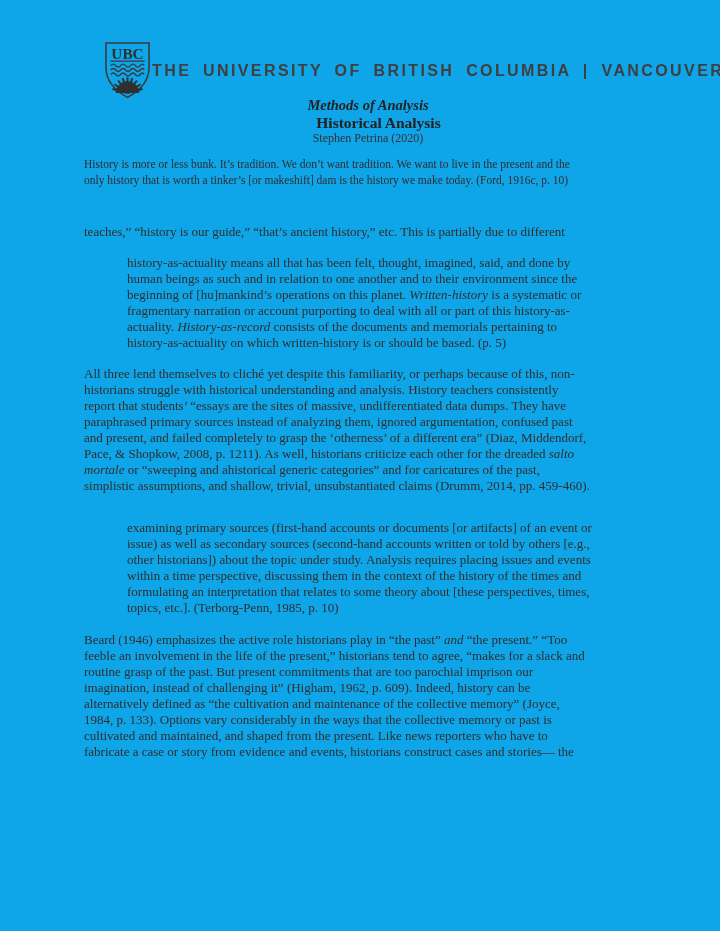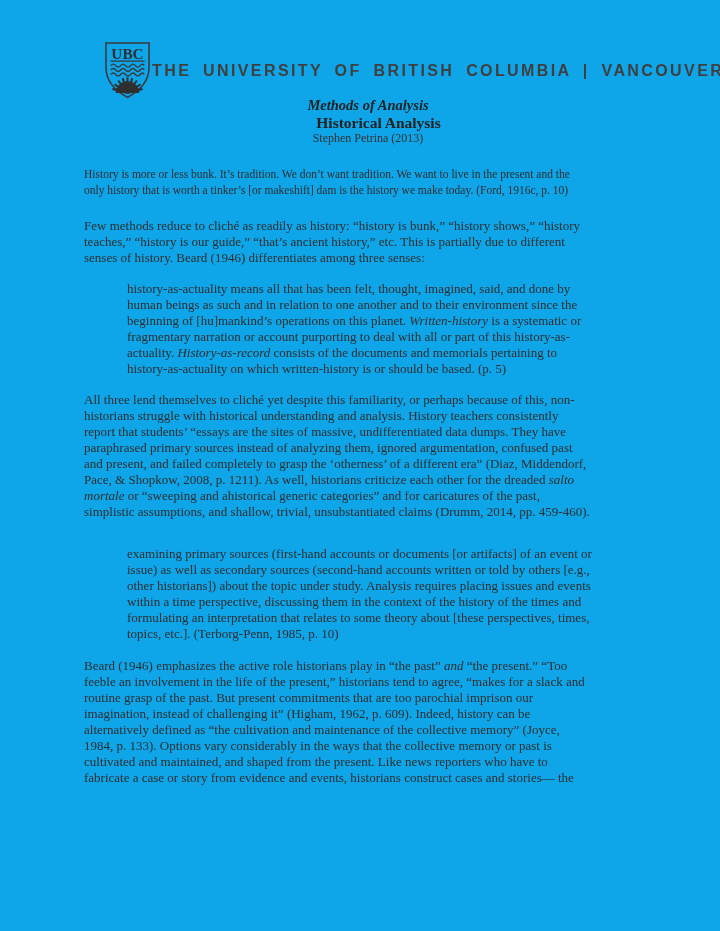--- a/index.html
+++ b/index.html
@@ -21,21 +21,21 @@
     font-weight:bold; font-size:16px;
     letter-spacing:2.4px; word-spacing:5px;
     color:#3f3f3f; white-space:nowrap;
   }
   
   .title-block { position:absolute; top:97px; left:16px; right:0; text-align:center; }
   .doc-series { font-size:14.5px; font-weight:bold; font-style:italic; line-height:17px; color:#222; }
   .doc-title  { font-size:15.5px; font-weight:bold; line-height:17px; color:#222;margin-left:21px; }
   .doc-author { font-size:12px; line-height:15px; color:#333; }
   
-  .content { position:absolute; left:84px; top:166px; width:575px; font-size:13px; line-height:16px; }
+  .content { position:absolute; left:84px; top:156px; width:575px; font-size:13px; line-height:16px; }
   .content p, .content blockquote { margin:0 0 15px 0; padding:0; }
   .epigraph { font-size:11.5px; margin-bottom:20px !important; }
   .content blockquote { margin-left:43px !important; width:505px; }
   .mb-lg { margin-bottom:26px !important; }
   .mb-md { margin-bottom:16px !important; }
   .i { font-style:italic; }
 </style>
 </head>
 <body>
 
@@ -56,25 +56,25 @@
         <path d="M12,52 a12,12 0 0 1 24,0 z" fill="#2f2f2f"></path>
       </g>
     </svg>
   </div>
 
   <div class="university-name">THE UNIVERSITY OF BRITISH COLUMBIA | VANCOUVER</div>
 
   <div class="title-block">
     <div class="doc-series">Methods of Analysis</div>
     <div class="doc-title">Historical Analysis</div>
-    <div class="doc-author">Stephen Petrina (2013)</div>
+    <div class="doc-author">Stephen Petrina (2020)</div>
   </div>
 
   <div class="content">
     <p class="epigraph"><span>History is more or less bunk. It’s tradition. We don’t want tradition. We want to live in the present and the</span><br><span>only history that is worth a tinker’s [or makeshift] dam is the history we make today. (Ford, 1916c, p. 10)</span></p>
-    <p><span>Few methods reduce to cliché as readily as history: “history is bunk,” “history shows,” “history</span><br><span>teaches,” “history is our guide,” “that’s ancient history,” etc. This is partially due to different</span><br><span>senses of history. Beard (1946) differentiates among three senses:</span></p>
+    <p><br><span>teaches,” “history is our guide,” “that’s ancient history,” etc. This is partially due to different</span><br></p>
     <blockquote><span>history-as-actuality means all that has been felt, thought, imagined, said, and done by</span><br><span>human beings as such and in relation to one another and to their environment since the</span><br><span>beginning of [hu]mankind’s operations on this planet. </span><span class="i">Written-history</span><span> is a systematic or</span><br><span>fragmentary narration or account purporting to deal with all or part of this history-as-</span><br><span>actuality. </span><span class="i">History-as-record</span><span> consists of the documents and memorials pertaining to</span><br><span>history-as-actuality on which written-history is or should be based. (p. 5)</span></blockquote>
     <p class="mb-lg"><span>All three lend themselves to cliché yet despite this familiarity, or perhaps because of this, non-</span><br><span>historians struggle with historical understanding and analysis. History teachers consistently</span><br><span>report that students’ “essays are the sites of massive, undifferentiated data dumps. They have</span><br><span>paraphrased primary sources instead of analyzing them, ignored argumentation, confused past</span><br><span>and present, and failed completely to grasp the ‘otherness’ of a different era” (Diaz, Middendorf,</span><br><span>Pace, &amp; Shopkow, 2008, p. 1211). As well, historians criticize each other for the dreaded </span><span class="i">salto</span><br><span class="i">mortale</span><span> or “sweeping and ahistorical generic categories” and for caricatures of the past,</span><br><span>simplistic assumptions, and shallow, trivial, unsubstantiated claims (Drumm, 2014, pp. 459-460).</span></p>
     <blockquote class="mb-md"><span>examining primary sources (first-hand accounts or documents [or artifacts] of an event or</span><br><span>issue) as well as secondary sources (second-hand accounts written or told by others [e.g.,</span><br><span>other historians]) about the topic under study. Analysis requires placing issues and events</span><br><span>within a time perspective, discussing them in the context of the history of the times and</span><br><span>formulating an interpretation that relates to some theory about [these perspectives, times,</span><br><span>topics, etc.]. (Terborg-Penn, 1985, p. 10)</span></blockquote>
     <p><span>Beard (1946) emphasizes the active role historians play in “the past” </span><span class="i">and</span><span> “the present.” “Too</span><br><span>feeble an involvement in the life of the present,” historians tend to agree, “makes for a slack and</span><br><span>routine grasp of the past. But present commitments that are too parochial imprison our</span><br><span>imagination, instead of challenging it” (Higham, 1962, p. 609). Indeed, history can be</span><br><span>alternatively defined as “the cultivation and maintenance of the collective memory” (Joyce,</span><br><span>1984, p. 133). Options vary considerably in the ways that the collective memory or past is</span><br><span>cultivated and maintained, and shaped from the present. Like news reporters who have to</span><br><span>fabricate a case or story from evidence and events, historians construct cases and stories— the</span></p>
   </div>
 
 </div>
 
 </body></html>

